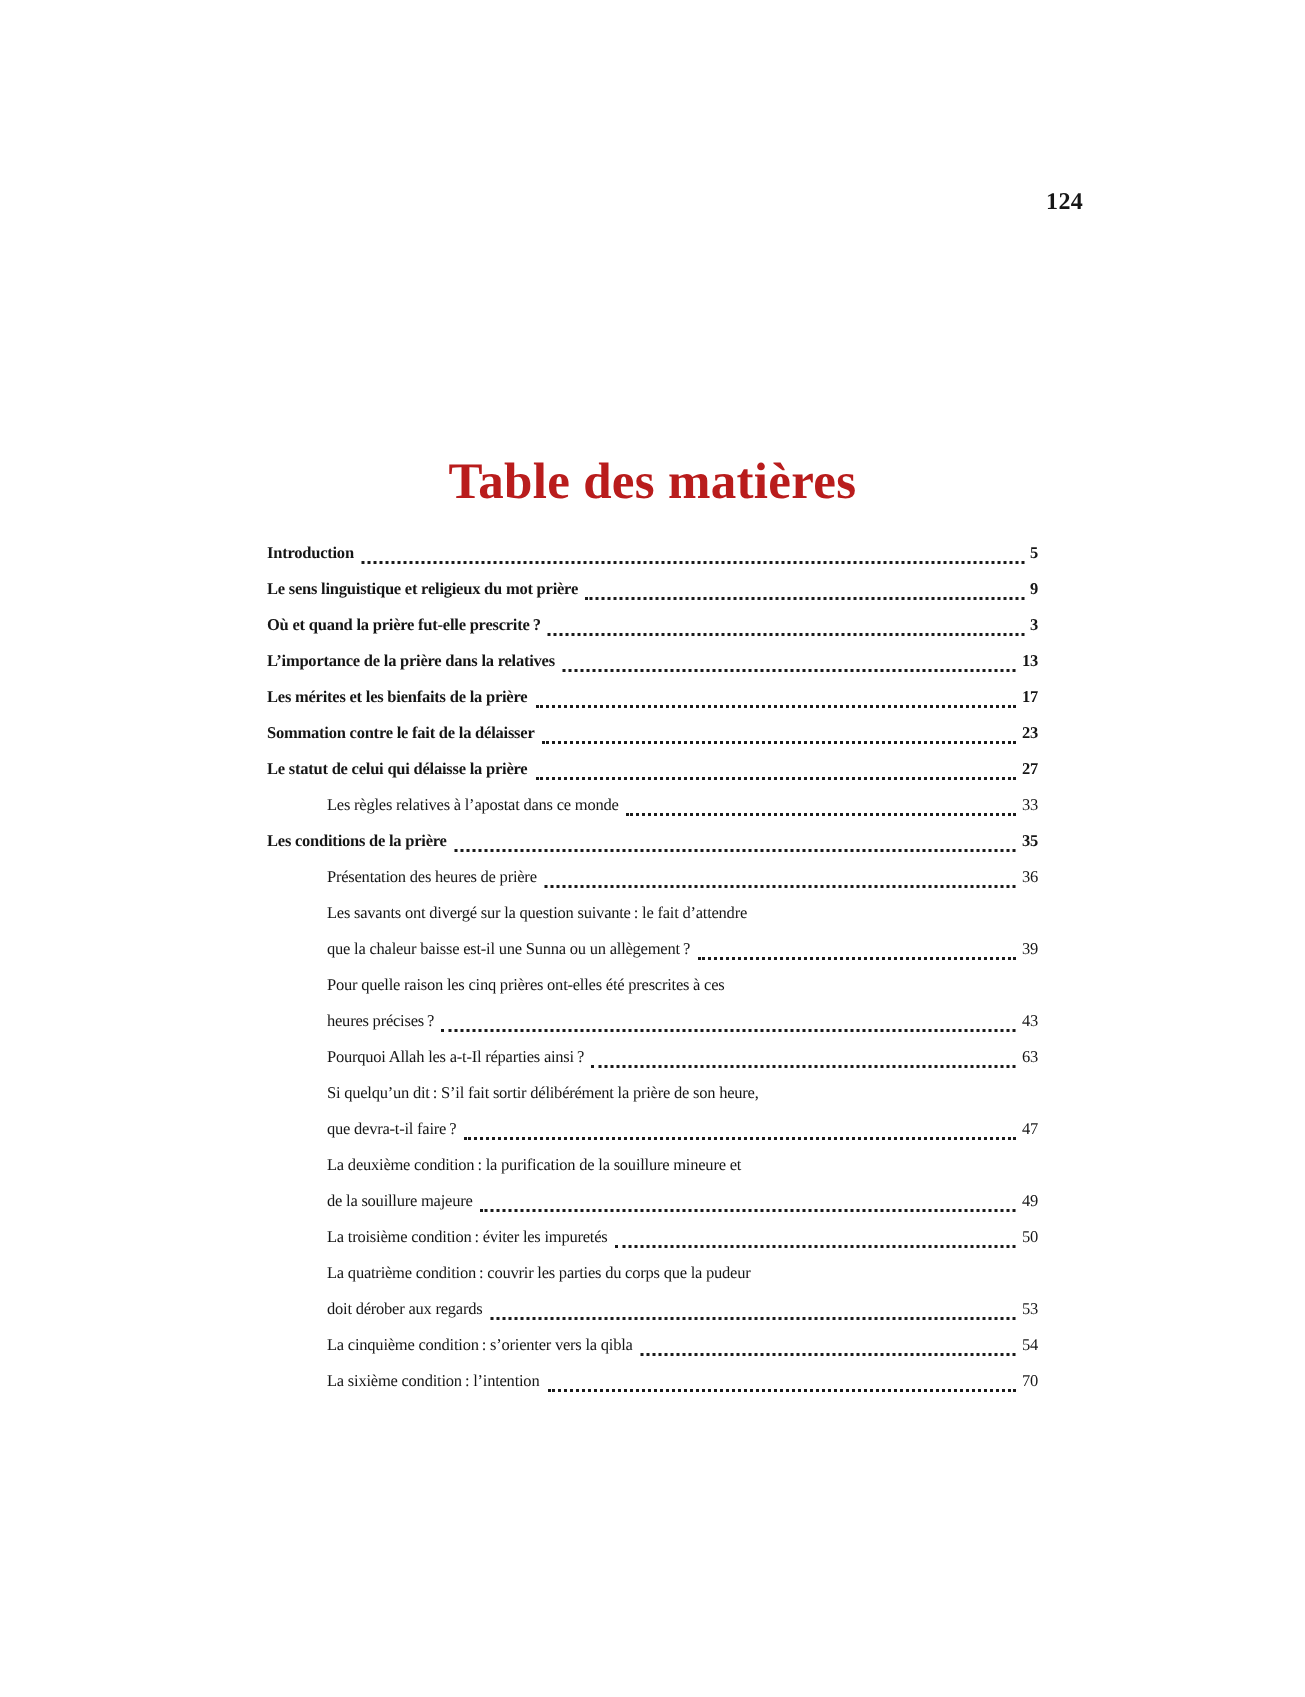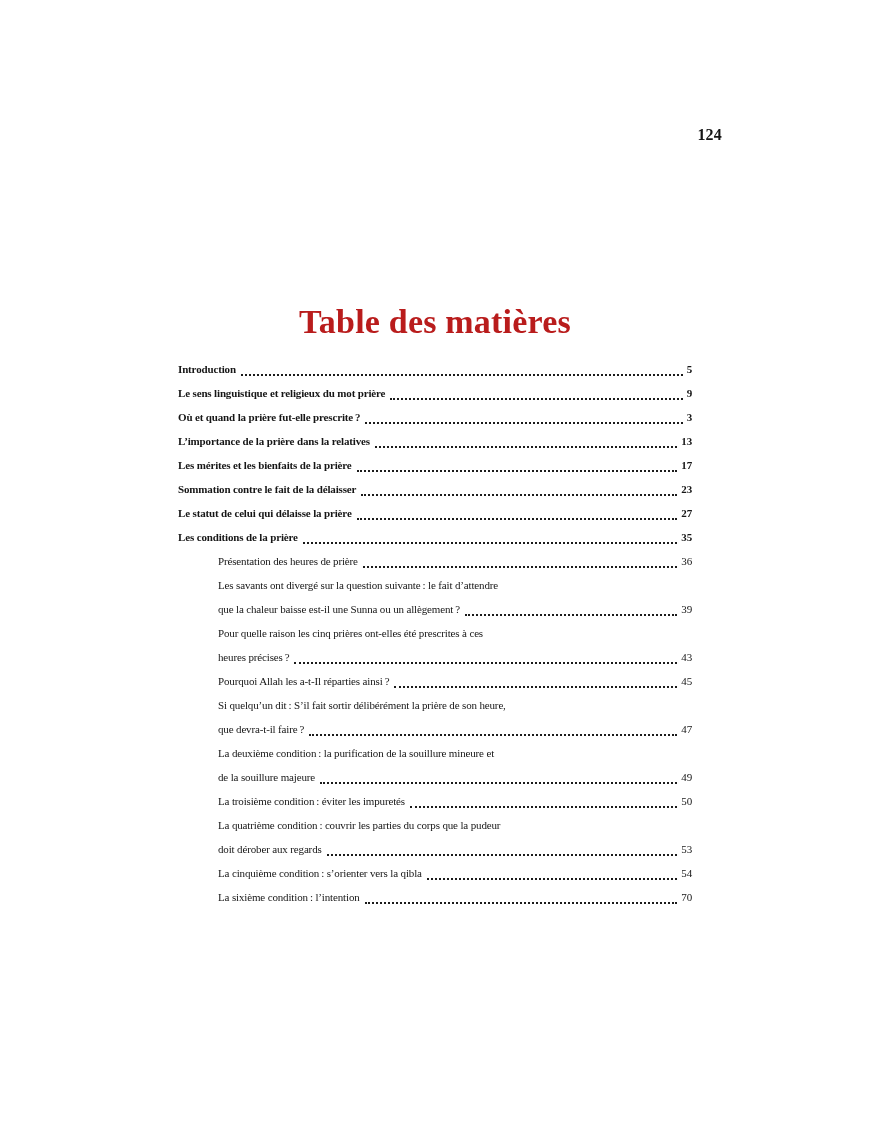--- a/index.html
+++ b/index.html
@@ -120,20 +120,27 @@
         <span class="pg">23</span>
       </div>
     </div>
     <div class="entry bold">
       <div class="leader-row">
         <span class="t">Le statut de celui qui délaisse la prière</span>
         <span class="leader"></span>
         <span class="pg">27</span>
       </div>
     </div>
+    <div class="entry indent">
+      <div class="leader-row">
+        <span class="t">Les règles relatives à l’apostat dans ce monde</span>
+        <span class="leader"></span>
+        <span class="pg">33</span>
+      </div>
+    </div>
     <div class="entry bold">
       <div class="leader-row">
         <span class="t">Les conditions de la prière</span>
         <span class="leader"></span>
         <span class="pg">35</span>
       </div>
     </div>
     <div class="entry indent">
       <div class="leader-row">
         <span class="t">Présentation des heures de prière</span>
@@ -154,21 +161,21 @@
       <div class="leader-row">
         <span class="t">heures précises ?</span>
         <span class="leader"></span>
         <span class="pg">43</span>
       </div>
     </div>
     <div class="entry indent">
       <div class="leader-row">
         <span class="t">Pourquoi Allah les a-t-Il réparties ainsi ?</span>
         <span class="leader"></span>
-        <span class="pg">45</span>
+        <span class="pg">63</span>
       </div>
     </div>
     <div class="entry indent">
       <div class="wrap-line">Si quelqu’un dit : S’il fait sortir délibérément la prière de son heure,</div>
       <div class="leader-row">
         <span class="t">que devra-t-il faire ?</span>
         <span class="leader"></span>
         <span class="pg">47</span>
       </div>
     </div>

